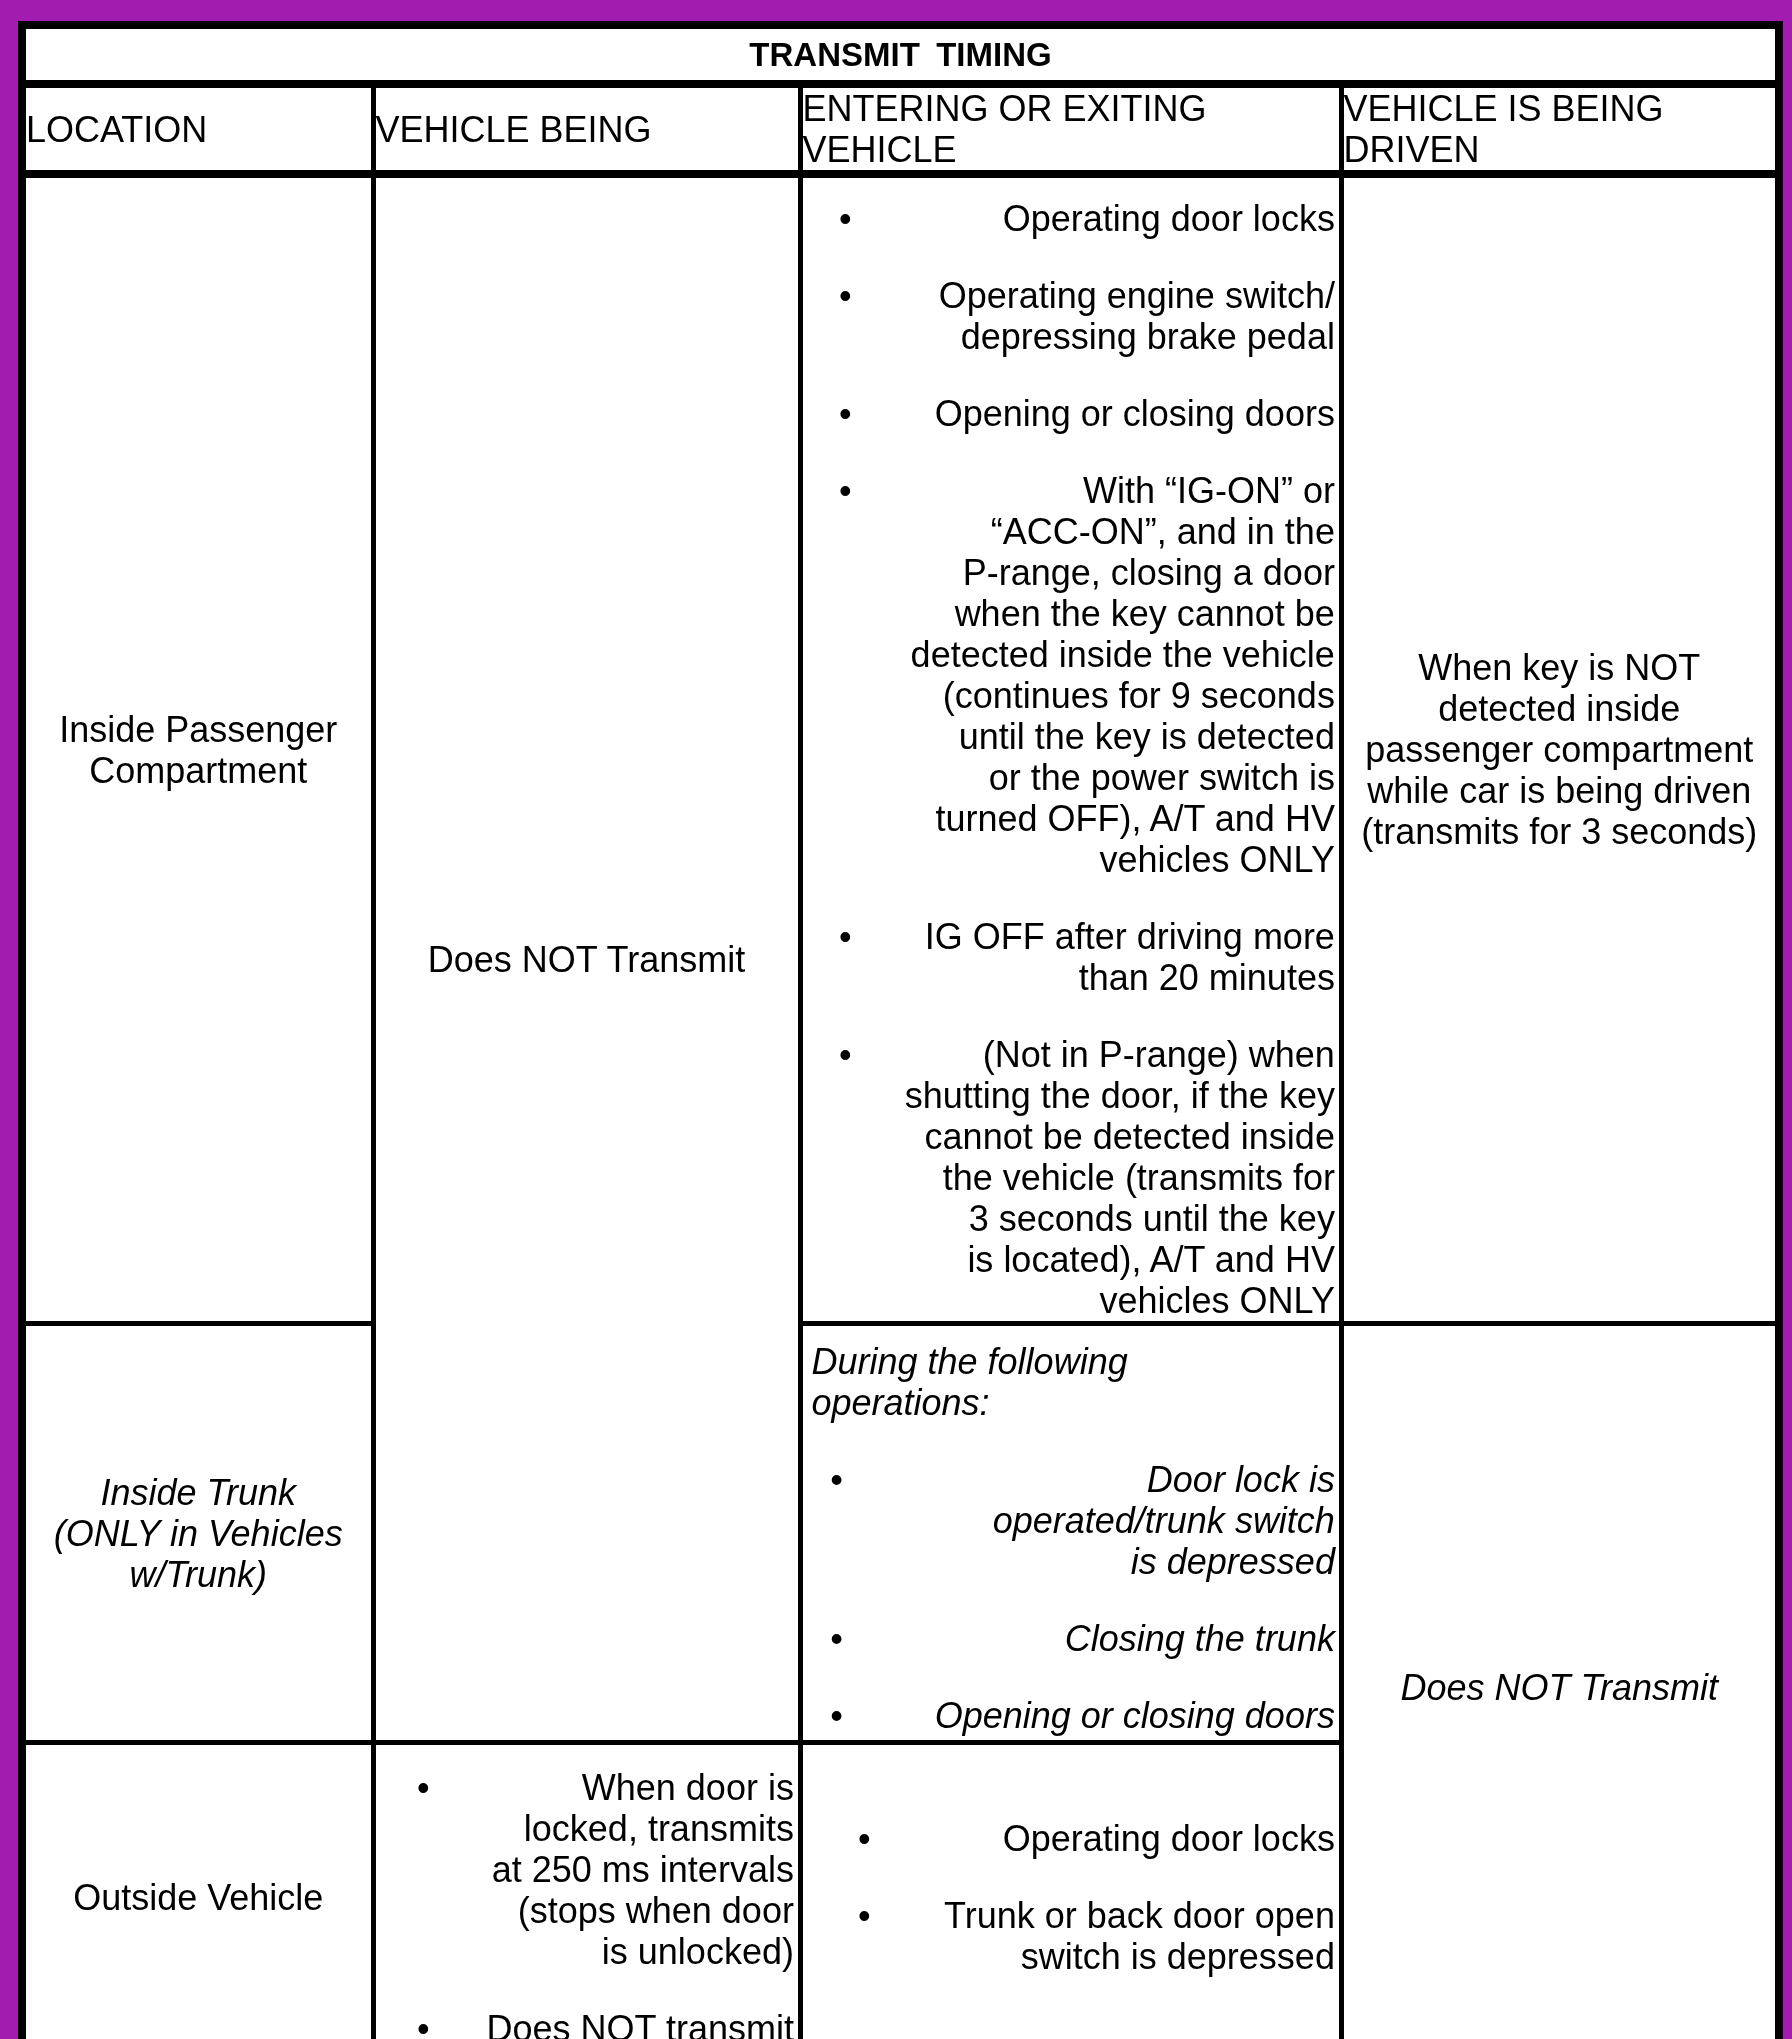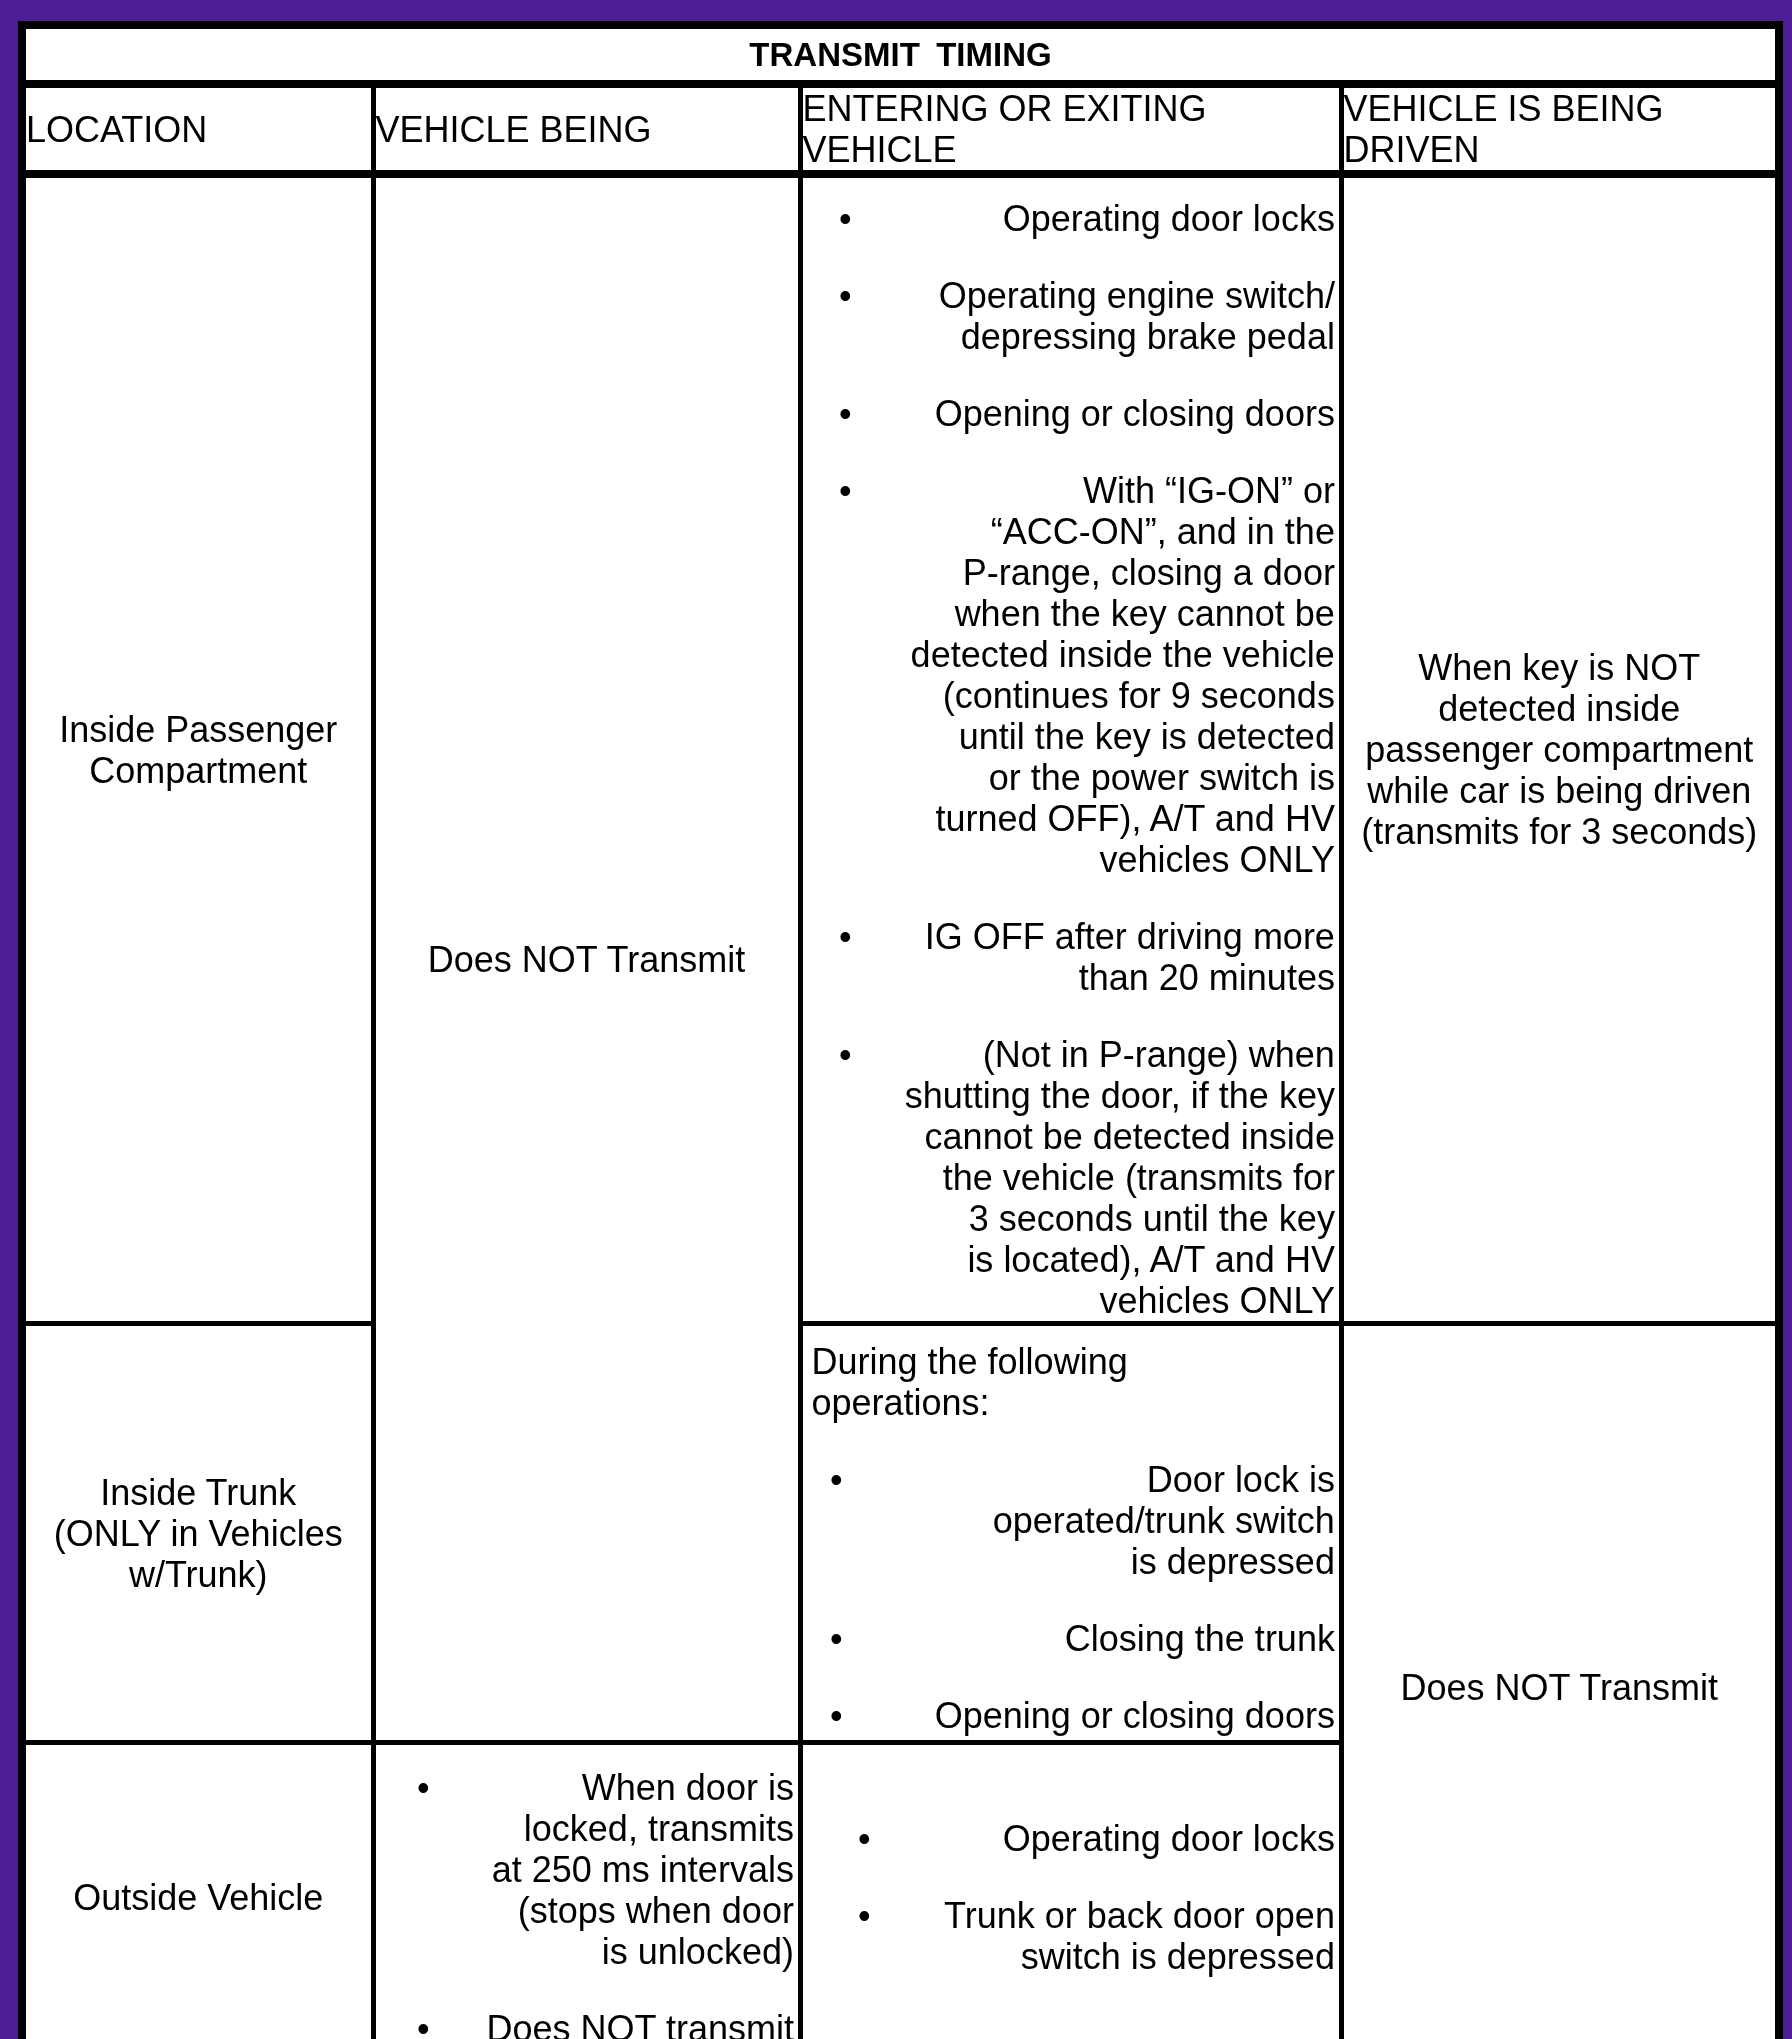--- a/index.html
+++ b/index.html
@@ -3,21 +3,21 @@
 <meta charset="utf-8">
 <style>
   html, body { margin: 0; padding: 0; }
   body {
     width: 1792px; height: 2040px;
     background: #ffffff;
     font-family: "Liberation Sans", sans-serif;
     color: #000;
     position: relative;
   }
-  .page { position: absolute; inset: 0; background: #4c1d95; }
+  .page { position: absolute; inset: 0; background: #a21caf; }
 
   table.tt {
     position: absolute;
     left: 18px; top: 21px;
     width: 1757px;
     border-collapse: collapse;
     table-layout: fixed;
     background: #fff;
   }
   table.tt td, table.tt th {
@@ -42,21 +42,21 @@
   th.hdr {
     height: 50px;
     text-align: left;
     vertical-align: middle;
     font-weight: 700;
     font-size: 33px;
     border-bottom-width: 8.1px !important;
   }
 
   tr.r1 > td { height: 1136px; }
-  tr.r2 > td { height: 414px; }
+  tr.r2 > td { height: 414px; font-style: italic; }
   tr.r3 > td { height: 304px; }
 
   td.center-cell {
     text-align: center;
     vertical-align: middle;
     white-space: pre-line;
   }
   td.bullets-cell { vertical-align: top; }
 
   .cell-bullets { padding: 20px 3.6px 0 31px; }

